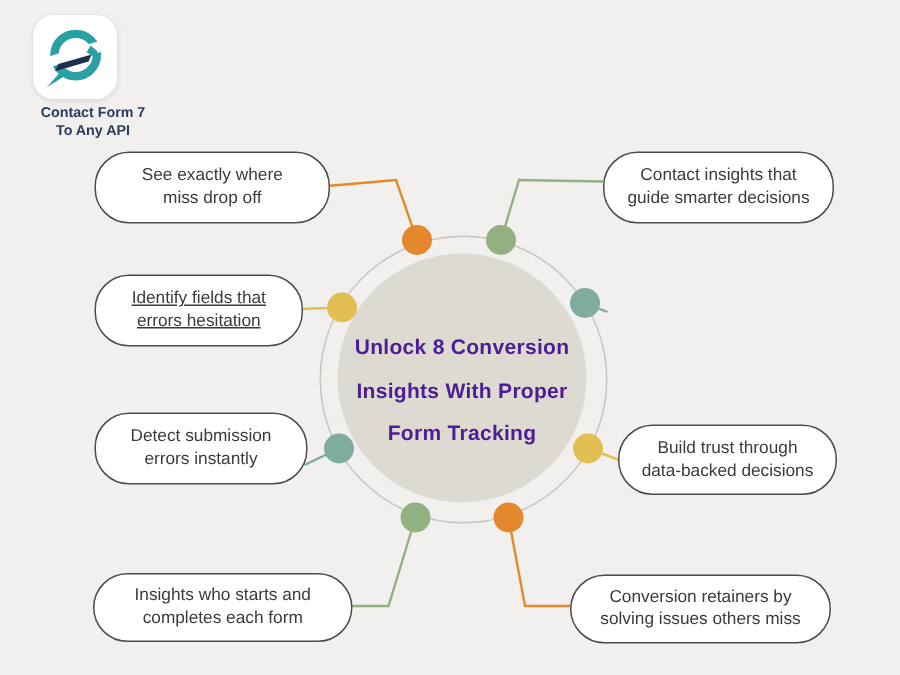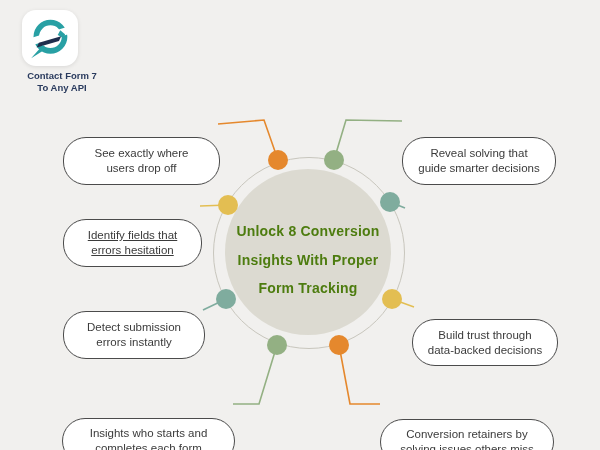--- a/index.html
+++ b/index.html
@@ -21,21 +21,21 @@
   }
 
   
   .center-circle {
     position:absolute; left:225px; top:169px; width:166px; height:166px;
     background:#DCDAD1; border-radius:50%;
     display:flex; flex-direction:column; justify-content:center; align-items:center;
   }
   .center-title { margin-top:16px; }
   .title-line {
-    font-size:14px; font-weight:700; color:#4d7c0f;
+    font-size:14px; font-weight:700; color:#4c1d95;
     line-height:28.5px; text-align:center; letter-spacing:0.2px;
     white-space:nowrap;
   }
 
   
   .dot { position:absolute; width:20px; height:20px; border-radius:50%; }
   .c-orange { background:#E5882D; }
   .c-green  { background:#93B083; }
   .c-yellow { background:#E3BE52; }
   .c-teal   { background:#7FAC9E; }
@@ -46,21 +46,21 @@
   .d5 { left:216px; top:289px; }
   .d6 { left:382px; top:289px; }
   .d7 { left:267px; top:335px; }
   .d8 { left:329px; top:335px; }
 
   
   .callout {
     position:absolute; background:#FFFFFF; border:1px solid #4B4B4B;
     border-radius:23px;
     display:flex; flex-direction:column; justify-content:center; align-items:center;
-    font-size:11.5px; line-height:15px; color:#3B3B3B; text-align:center;margin-top:36px;
+    font-size:11.5px; line-height:15px; color:#3B3B3B; text-align:center;
   }
   .callout span { display:block; white-space:nowrap; }
   .b1 { left:63px;  top:101px; width:155px; height:46px; }
   .b2 { left:63px;  top:183px; width:137px; height:46px;text-decoration:underline; }
   .b3 { left:402px; top:101px; width:152px; height:46px; }
   .b4 { left:404px; top:176px; width:151px; height:49px; line-height:14px; font-size:11px; }
   .b5 { left:63px;  top:275px; width:140px; height:46px; }
   .b6 { left:412px; top:283px; width:144px; height:45px; }
   .b7 { left:62px;  top:382px; width:171px; height:44px; }
   .b8 { left:380px; top:383px; width:172px; height:44px; }
@@ -108,24 +108,24 @@
   <span class="dot d2 c-green"></span>
   <span class="dot d3 c-yellow"></span>
   <span class="dot d4 c-teal"></span>
   <span class="dot d5 c-teal"></span>
   <span class="dot d6 c-yellow"></span>
   <span class="dot d7 c-green"></span>
   <span class="dot d8 c-orange"></span>
 
   <div class="callout b1">
     <span>See exactly where</span>
-    <span>users drop off</span>
+    <span>miss drop off</span>
   </div>
   <div class="callout b3">
-    <span>Reveal solving that</span>
+    <span>Contact insights that</span>
     <span>guide smarter decisions</span>
   </div>
   <div class="callout b2">
     <span>Identify fields that</span>
     <span>errors hesitation</span>
   </div>
   <div class="callout b5">
     <span>Detect submission</span>
     <span>errors instantly</span>
   </div>

